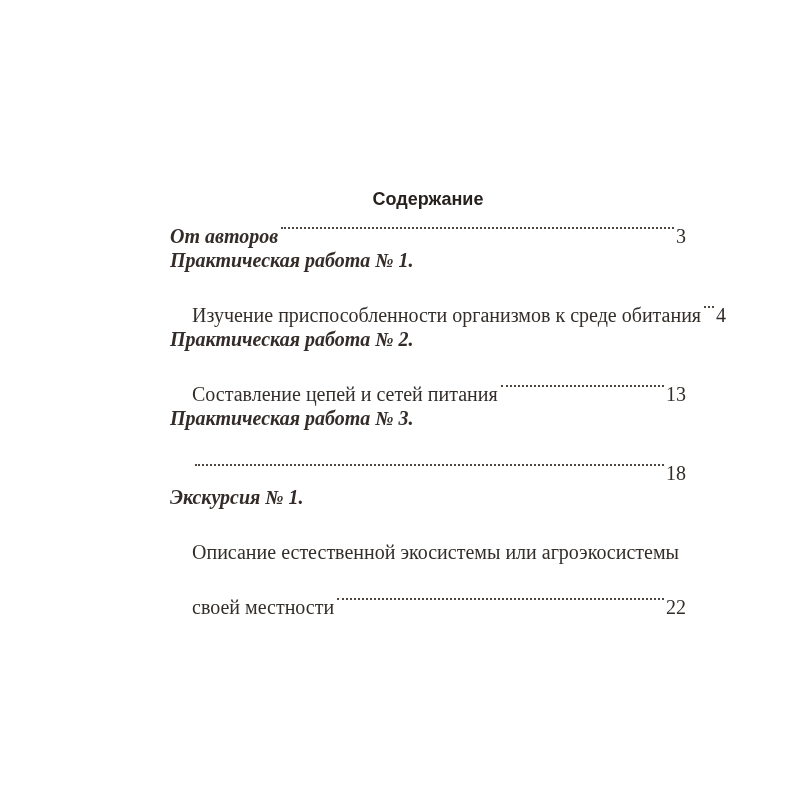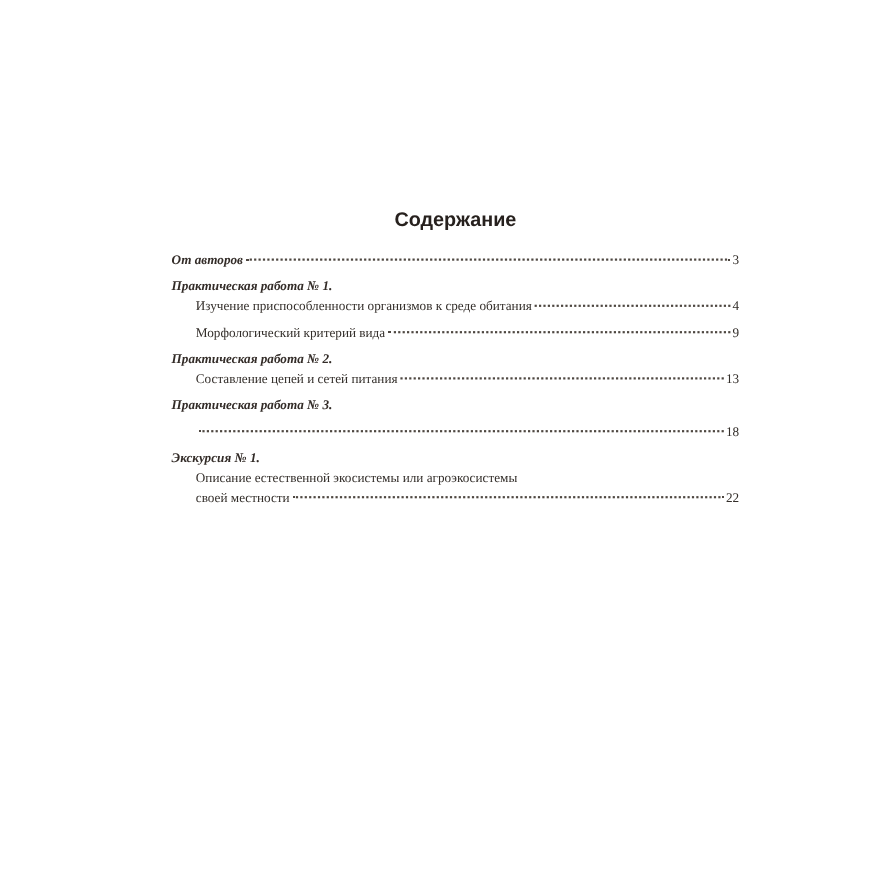--- a/index.html
+++ b/index.html
@@ -9,45 +9,45 @@
   }
   body {
     width: 800px;
     height: 800px;
     position: relative;
     font-family: "Liberation Serif", serif;
     color: #332e2a;
   }
   .sheet {
     position: absolute;
-    left: 156px;
+    left: 170px;
     top: 188px;
     width: 516px;
   }
   .page-title {
     font-family: "Liberation Sans", sans-serif;
     font-weight: 700;
     font-size: 18px;
     line-height: 22px;
     text-align: center;
     color: #27211e;
     margin: 0 0 17px 0;
   }
   .toc {
     width: 100%;
   }
   .entry { margin-top: 6px; }
   .entry:first-child { margin-top: 0; }
   .line {
     display: flex;
-    align-items: center;
-    font-size: 12px;
+    align-items: flex-start;
+    font-size: 20px;
     line-height: 18px;
   }
-  .line.sub { padding-left: 22px; }
+  .line.sub { padding-left: 22px; margin-top: 37px; }
   .heading {
     font-style: italic;
     font-weight: 600;
     color: #332c28;
     white-space: nowrap;
   }
   .text { white-space: nowrap; }
   .leader {
     flex: 1 1 auto;
     min-width: 10px;
@@ -77,25 +77,20 @@
         <span class="heading">Практическая работа № 1.</span>
       </div>
       <div class="line sub">
         <span class="text">Изучение приспособленности организмов к среде обитания</span>
         <span class="leader"></span>
         <span class="pg">4</span>
       </div>
     </div>
 
     <div class="entry">
-      <div class="line sub">
-        <span class="text">Морфологический критерий вида</span>
-        <span class="leader"></span>
-        <span class="pg">9</span>
-      </div>
     </div>
 
     <div class="entry">
       <div class="line">
         <span class="heading">Практическая работа № 2.</span>
       </div>
       <div class="line sub">
         <span class="text">Составление цепей и сетей питания</span>
         <span class="leader"></span>
         <span class="pg">13</span>

